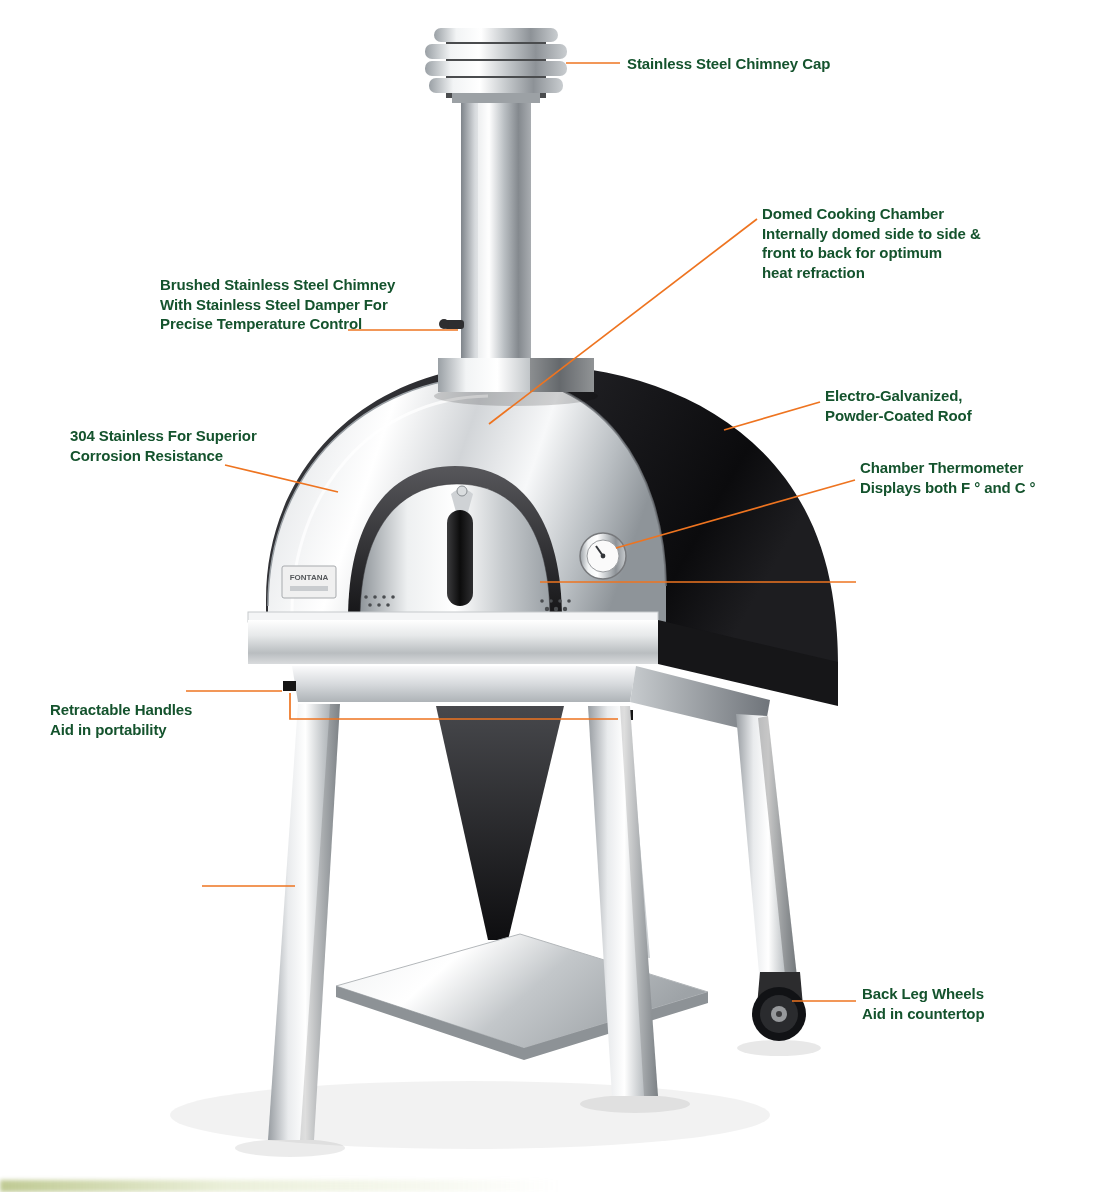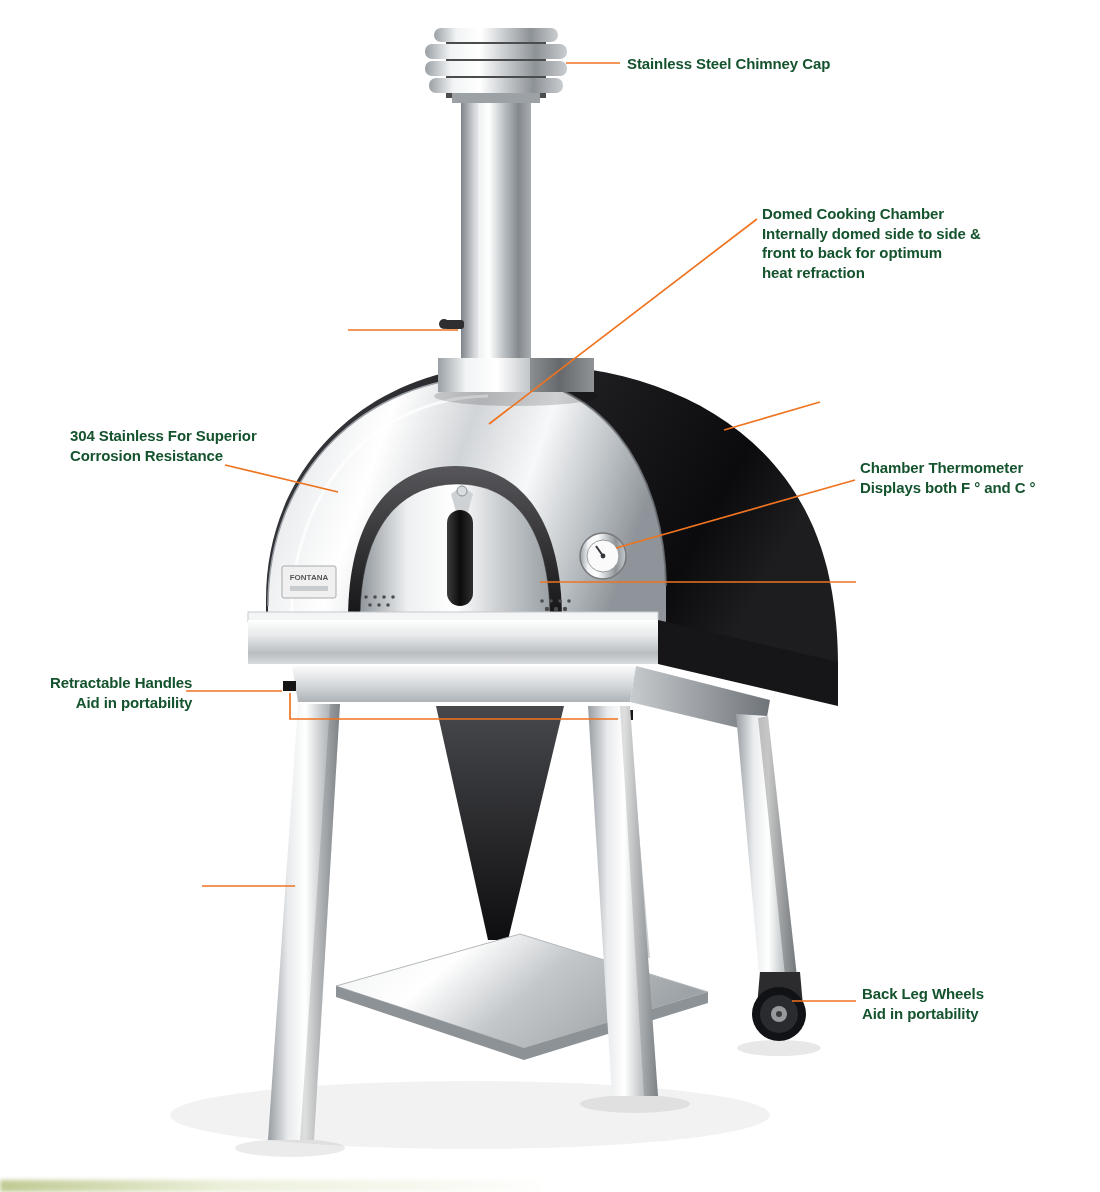--- a/index.html
+++ b/index.html
@@ -239,23 +239,28 @@
       <line x1="202" y1="886" x2="295" y2="886"></line>
       <line x1="856" y1="1001" x2="792" y2="1001"></line>
     </g>
   </svg>
 
   <div class="callout" style="left:627px;top:54px;">Stainless Steel Chimney Cap</div>
   <div class="callout" style="left:762px;top:204px;width:245px;">Domed Cooking Chamber
 Internally domed side to side &amp;
 front to back for optimum
 heat refraction</div>
+  <div class="callout" style="left:160px;top:275px;width:240px;">Brushed Stainless Steel Chimney
+With Stainless Steel Damper For
+Precise Temperature Control</div>
+  <div class="callout" style="left:825px;top:386px;">Electro-Galvanized,
+Powder-Coated Roof</div>
   <div class="callout" style="left:50px;top:426px;margin-left:20px;">304 Stainless For Superior
 Corrosion Resistance</div>
   <div class="callout" style="left:860px;top:458px;">Chamber Thermometer
 Displays both F ° and C °</div>
-  <div class="callout" style="left:50px;top:673px;text-align:right;">Retractable Handles
+  <div class="callout" style="left:50px;top:700px;">Retractable Handles
 Aid in portability</div>
   <div class="callout" style="left:862px;top:984px;">Back Leg Wheels
-Aid in portability</div>
+Aid in countertop</div>
 
   <div class="smudge"></div>
 </div>
 
 </body></html>

